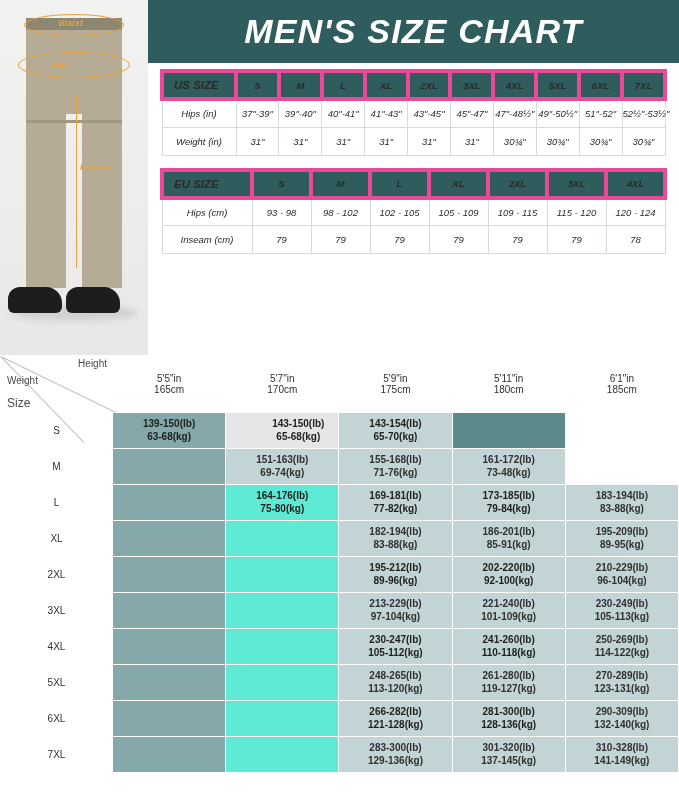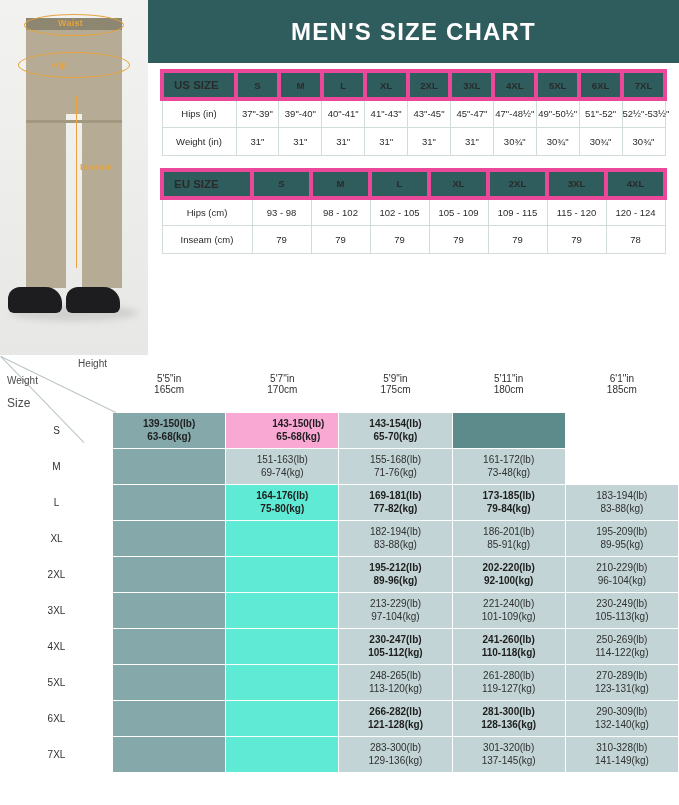--- a/index.html
+++ b/index.html
@@ -14,20 +14,21 @@
     width: 679px;
     height: 805px;
     overflow: hidden;
   }
 
   
   .top {
     display: flex;
     width: 679px;
     height: 355px;
+    font-style: italic;
   }
   .photo {
     position: relative;
     width: 148px;
     height: 355px;
     background: linear-gradient(180deg,#f2f2f0 0%,#ececea 60%,#e7e7e5 100%);
     overflow: hidden;
     flex: 0 0 148px;
   }
   
@@ -114,21 +115,21 @@
   }
   .title-band {
     background: #2f5c5c;
     height: 63px;
     display: flex;
     align-items: center;
     justify-content: center;
   }
   .title-band h1 {
     color: #fff;
-    font-size: 24px;
+    font-size: 34px;
     letter-spacing: 1.2px;
     font-weight: bold;
   }
   table.sz {
     border-collapse: collapse;
     width: 100%;
     table-layout: fixed;
   }
   table.sz th, table.sz td {
     border: 1px solid #ffffff;
@@ -213,23 +214,24 @@
   }
   .size-col {
     background: #ffffff;
     font-size: 13px;
     color: #3b3b3b;
     width: 112px;
   }
   .cell {
     line-height: 1.25;
     font-size: 10px;
+    font-weight: bold;
   }
   .cell.bold { font-weight: bold; color: #1e1e1e; }
-  .c-dark  { background: #f9a8d4; color: #ffffff; padding-left: 32px; }
+  .c-dark  { background: #e5e5e5; color: #ffffff; padding-left: 32px; }
   .c-mid   { background: #85a9aa; }
   .c-light { background: #5eead4; }
   .c-pale  { background: #c2d4d5; }
   .c-empty { background: #ffffff; }
   .c-dk2   { background: #5d8b8c; }
 </style>
 </head>
 <body>
 
 <div class="page">

